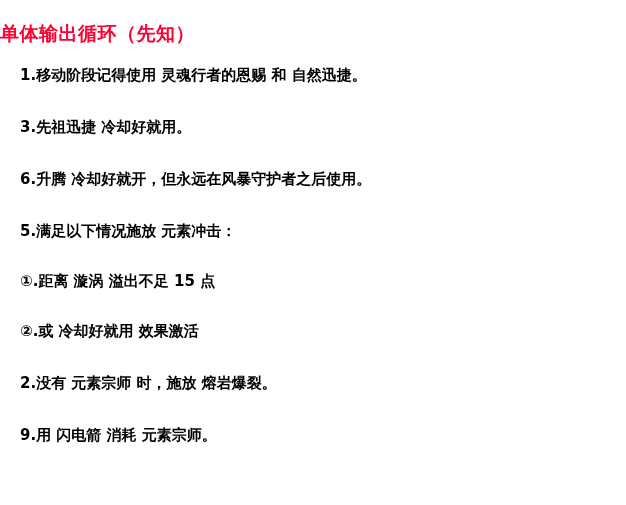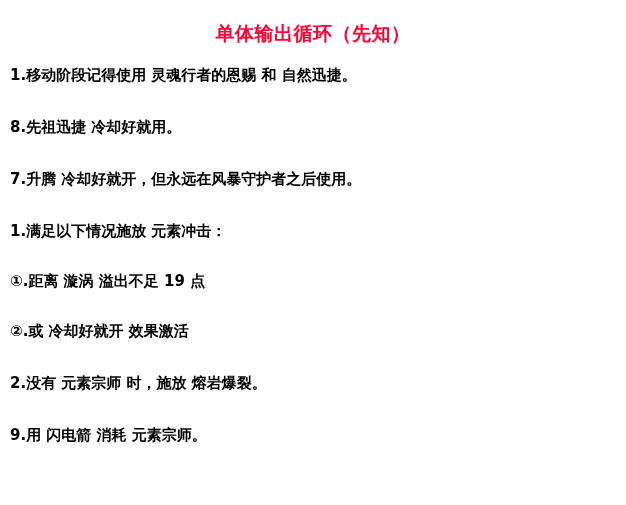--- a/index.html
+++ b/index.html
@@ -15,31 +15,30 @@
     overflow: hidden;
   }
   .page {
     position: relative;
     width: 626px;
     height: 505px;
     box-sizing: border-box;
     padding: 0;
   }
   .title {
-    text-align: center;
     color: #ff0033;
     font-weight: bold;
     font-size: 19px;
     letter-spacing: 0.5px;
     margin: 20px 0 0 0;
     line-height: 26px;
   }
   .lines {
     margin-top: 14px;
-    padding-left: 10px;
+    padding-left: 20px;
   }
   .line {
     font-size: 15px;
     font-weight: bold;
     line-height: 22px;
     margin: 0 0 0 0;
     padding: 0 0 0 0;
     white-space: nowrap;
   }
   .line-spacer-1 { margin-top: 18px; }
@@ -54,22 +53,22 @@
 </style>
 </head>
 <body>
 
 <div class="page">
 
   <div class="title">单体输出循环（先知）</div>
 
   <div class="lines">
     <p class="line line-spacer-1">1.移动阶段记得使用 灵魂行者的恩赐 和 自然迅捷。</p>
-    <p class="line line-spacer-3">8.先祖迅捷 冷却好就用。</p>
-    <p class="line line-spacer-4">7.升腾 冷却好就开，但永远在风暴守护者之后使用。</p>
-    <p class="line line-spacer-5">1.满足以下情况施放 元素冲击：</p>
-    <p class="line line-spacer-6">①.距离 漩涡 溢出不足 19 点</p>
-    <p class="line line-spacer-7">②.或 冷却好就开 效果激活</p>
+    <p class="line line-spacer-3">3.先祖迅捷 冷却好就用。</p>
+    <p class="line line-spacer-4">6.升腾 冷却好就开，但永远在风暴守护者之后使用。</p>
+    <p class="line line-spacer-5">5.满足以下情况施放 元素冲击：</p>
+    <p class="line line-spacer-6">①.距离 漩涡 溢出不足 15 点</p>
+    <p class="line line-spacer-7">②.或 冷却好就用 效果激活</p>
     <p class="line line-spacer-8">2.没有 元素宗师 时，施放 熔岩爆裂。</p>
     <p class="line line-spacer-9">9.用 闪电箭 消耗 元素宗师。</p>
   </div>
 
 </div>
 
 </body></html>

